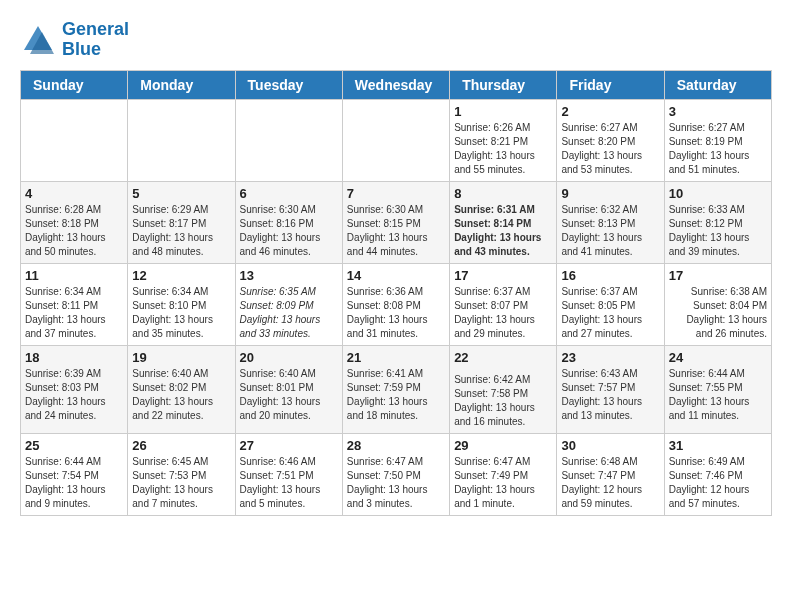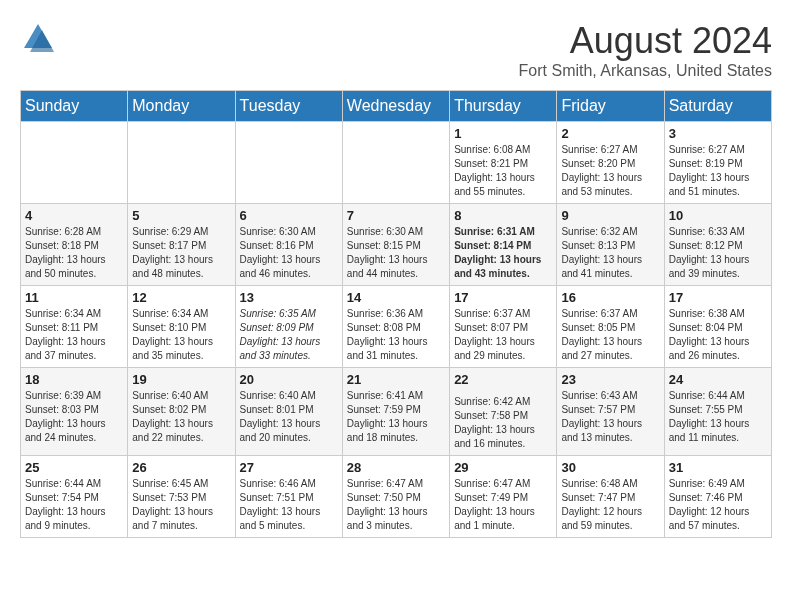--- a/index.html
+++ b/index.html
@@ -47,24 +47,24 @@
       color: #555;
     }
     table {
       width: 100%;
       border-collapse: collapse;
       font-size: 11px;
     }
     th {
       background-color: #2979b8;
       color: #fff;
-      padding: 6px 4px;
+      padding: 6px 12px;
       text-align: left;
-      font-size: 16px;
-      font-weight: normal;
+      font-size: 14px;
+      font-weight: bold;
       border: 1px solid #ccc;
     }
     td {
       border: 1px solid #ccc;
       vertical-align: top;
       padding: 4px;
       height: 80px;
       width: 107px;
     }
     tr:nth-child(even) td {
@@ -91,24 +91,24 @@
 </head>
 <body>
 
 <div class="header">
   <div class="logo">
     <svg class="logo-icon" viewBox="0 0 36 36" xmlns="http://www.w3.org/2000/svg">
       <rect x="0" y="0" width="36" height="36" fill="none"></rect>
       <polygon points="18,4 32,28 4,28" fill="#2979b8" opacity="0.85"></polygon>
       <polygon points="22,10 34,32 10,32" fill="#1a5f96" opacity="0.6"></polygon>
     </svg>
-  </div>
-  <div class="title-block">
-    <div class="main-title">August 2024</div>
-    <div class="subtitle">Fort Smith, Arkansas, United States</div>
+    <div class="logo-text">
+      <div><span>General</span></div>
+      <div><span>Blue</span></div>
+    </div>
   </div>
 </div>
 
 <table>
   <thead>
     <tr>
       <th>Sunday</th>
       <th>Monday</th>
       <th>Tuesday</th>
       <th>Wednesday</th>
@@ -118,21 +118,21 @@
     </tr>
   </thead>
   <tbody id="calendar-body">
   <tr>
         <td class="empty-cell"></td>
         <td class="empty-cell"></td>
         <td class="empty-cell"></td>
         <td class="empty-cell"></td>
         <td>
           <div class="day-number">1</div>
-          <div class="day-info" style="white-space: pre-line;">Sunrise: 6:08 AM
+          <div class="day-info" style="white-space: pre-line;">Sunrise: 6:26 AM
 Sunset: 8:21 PM
 Daylight: 13 hours
 and 55 minutes.</div>
         </td>
         <td>
           <div class="day-number">2</div>
           <div class="day-info" style="white-space: pre-line;">Sunrise: 6:27 AM
 Sunset: 8:20 PM
 Daylight: 13 hours
 and 53 minutes.</div>
@@ -234,21 +234,21 @@
         </td>
         <td>
           <div class="day-number">16</div>
           <div class="day-info" style="white-space: pre-line;">Sunrise: 6:37 AM
 Sunset: 8:05 PM
 Daylight: 13 hours
 and 27 minutes.</div>
         </td>
         <td>
           <div class="day-number">17</div>
-          <div class="day-info" style="white-space: pre-line;">Sunrise: 6:38 AM
+          <div class="day-info" style="white-space: pre-line; text-align: right;">Sunrise: 6:38 AM
 Sunset: 8:04 PM
 Daylight: 13 hours
 and 26 minutes.</div>
         </td>
       </tr>
       <tr>
         <td>
           <div class="day-number">18</div>
           <div class="day-info" style="white-space: pre-line;">Sunrise: 6:39 AM
 Sunset: 8:03 PM

